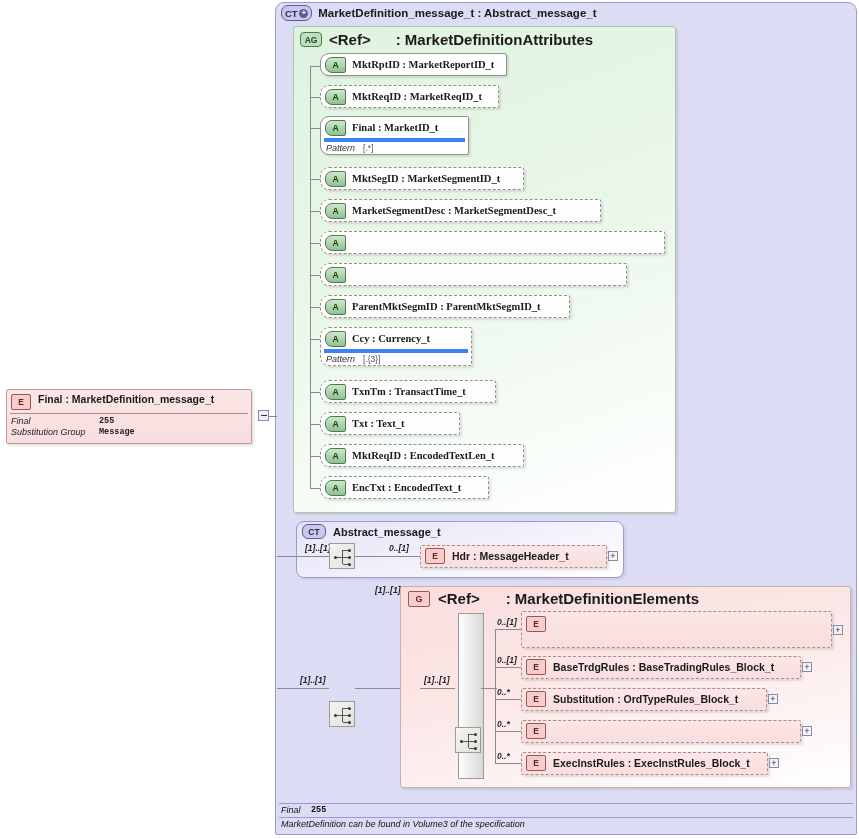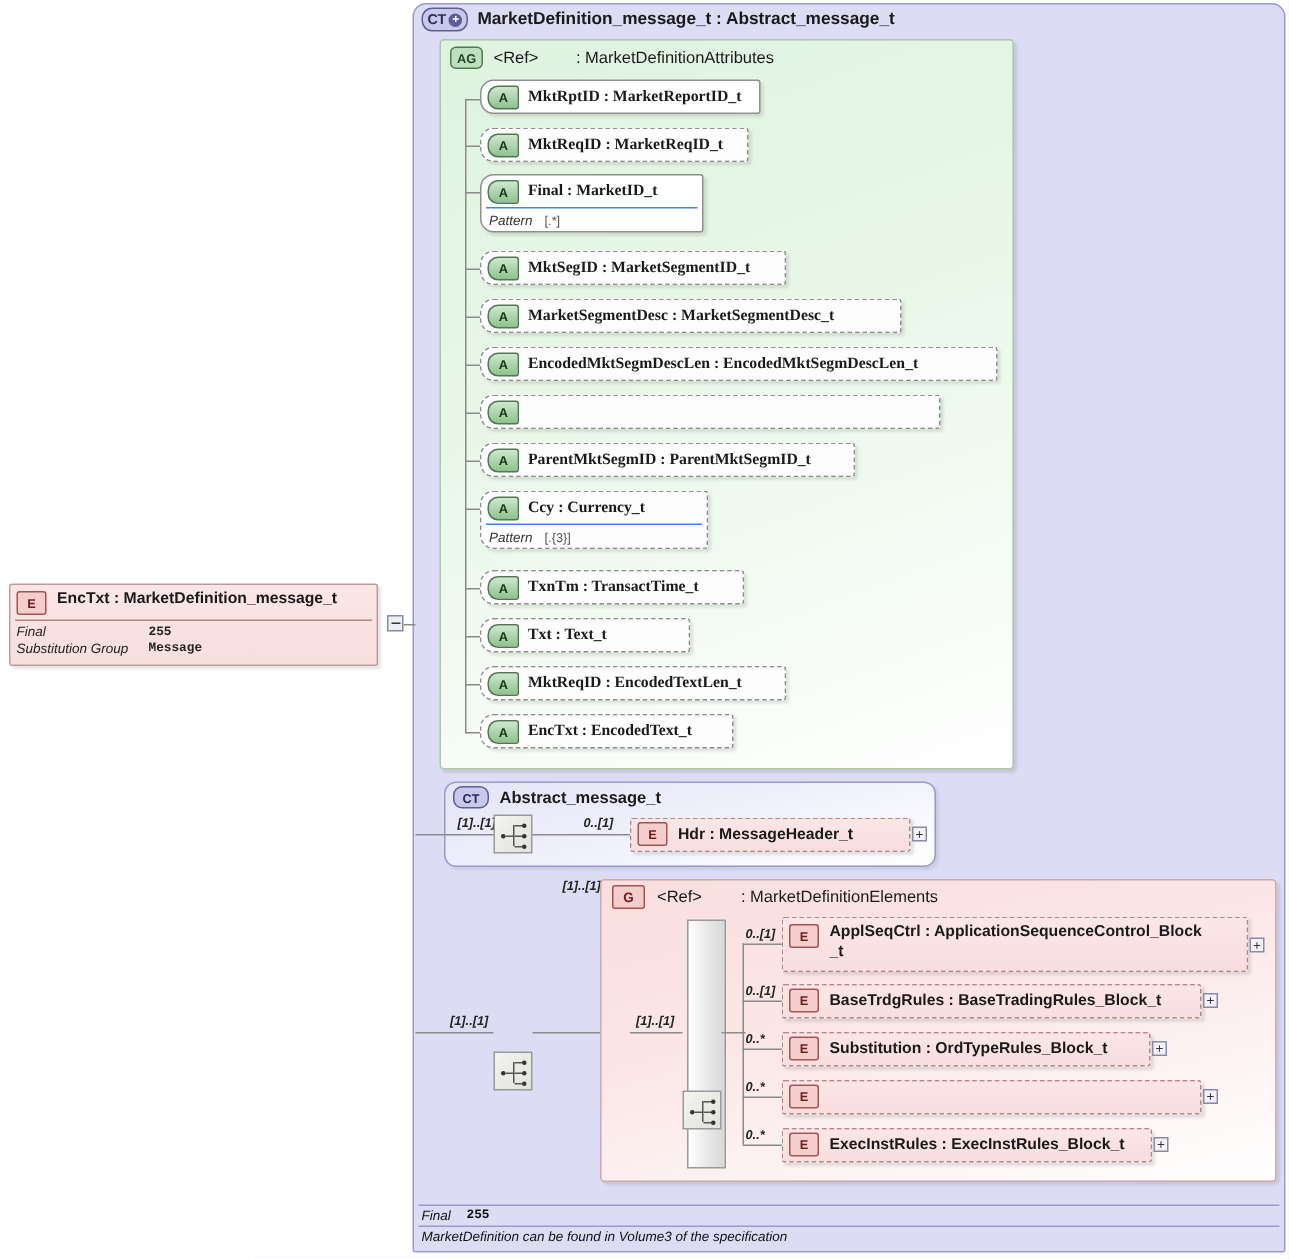--- a/index.html
+++ b/index.html
@@ -37,21 +37,21 @@
     border:1px solid #a8c8a8;
     background:linear-gradient(160deg,#dff3df 0%,#e9f7e9 45%,#ffffff 100%);
     border-radius:3px;
     box-shadow:2px 2px 2px rgba(0,0,0,.10);
   }
   .ag-pill{
     display:inline-flex;align-items:center;justify-content:center;
     width:20px;height:13px;border:1px solid #4d7a4d;border-radius:4px;
     background:#bfe0bf;color:#224422;font-size:8.5px;font-weight:bold;
   }
-  .ref-label{font-size:11px;font-weight:normal;color:#1a1a1a;white-space:nowrap;}
+  .ref-label{font-size:15px;font-weight:bold;color:#1a1a1a;white-space:nowrap;}
 
   
   .attr{
     border:1px dashed #8f8f8f;
     background:#fcfdfc;
     border-radius:9px 2px 2px 9px;
     box-shadow:2px 2px 2px rgba(0,0,0,.10);
     display:flex;flex-direction:column;
   }
   .attr.solid{border-style:solid;border-color:#8f8f8f;background:#fefffe;}
@@ -61,21 +61,21 @@
     border-radius:7px 2px 2px 7px;
     background:linear-gradient(180deg,#cfe8cf,#8fc18f);
     color:#183318;font-size:8.5px;font-weight:bold;
     display:flex;align-items:center;justify-content:center;
   }
   .attr-txt{
     margin-left:6px;font-size:10.5px;font-weight:bold;color:#1a1a1a;
     white-space:nowrap;font-family:Liberation Serif, serif;
   }
   .facet{
-    border-top:1px solid #3b82f6;margin:0 3px;padding:2px 0 2px 2px;
+    border-top:4px solid #3b82f6;margin:0 3px;padding:2px 0 2px 2px;
     display:flex;align-items:center;gap:8px;height:16px;box-sizing:border-box;
   }
   .facet-name{font-size:9px;font-style:italic;color:#333;}
   .facet-val{font-size:8.5px;color:#555;}
 
   
   .elem{
     border:1px dashed #b08a8a;
     background:linear-gradient(180deg,#fbe6e6,#f9dede);
     border-radius:2px;
@@ -237,21 +237,20 @@
     <div class="attr-row">
       <span class="a-badge">A</span>
       <span class="attr-txt">MarketSegmentDesc : MarketSegmentDesc_t</span>
     </div>
   </div>
 
   <div class="hl" style="left:310px;top:243px;width:12px;"></div>
   <div class="abs attr" style="left:320px;top:231px;width:345px;">
     <div class="attr-row">
       <span class="a-badge">A</span>
-      <span class="attr-txt">EncodedMktSegmDescLen : EncodedMktSegmDescLen_t</span>
     </div>
   </div>
 
   <div class="hl" style="left:310px;top:275px;width:12px;"></div>
   <div class="abs attr" style="left:320px;top:263px;width:307px;">
     <div class="attr-row">
       <span class="a-badge">A</span>
     </div>
   </div>
 
@@ -303,21 +302,21 @@
   <div class="abs attr" style="left:320px;top:476px;width:169px;">
     <div class="attr-row">
       <span class="a-badge">A</span>
       <span class="attr-txt">EncTxt    : EncodedText_t</span>
     </div>
   </div>
 
   <div class="abs elem solid" style="left:6px;top:389px;width:246px;height:55px;">
     <div class="elem-row">
       <span class="e-badge">E</span>
-      <span class="elem-txt">EncTxt    : MarketDefinition_message_t</span>
+      <span class="elem-txt">Final    : MarketDefinition_message_t</span>
     </div>
     <div class="elem-props">
       <div class="prop-line">
         <span class="prop-k">Final</span>
         <span class="prop-v">255</span>
       </div>
       <div class="prop-line">
         <span class="prop-k">Substitution Group</span>
         <span class="prop-v">Message</span>
       </div>
@@ -409,22 +408,20 @@
   </div>
 
   <div class="vl" style="left:495px;top:629px;height:134px;"></div>
   <div class="hl" style="left:481px;top:688px;width:16px;"></div>
 
   <div class="hl" style="left:495px;top:629px;width:27px;"></div>
   <span class="card" style="left:497px;top:617px;">0..[1]</span>
   <div class="abs elem" style="left:521px;top:611px;width:311px;height:37px;">
     <div class="elem-row">
       <span class="e-badge">E</span>
-      <span class="elem-txt" style="white-space:pre-line;">ApplSeqCtrl : ApplicationSequenceControl_Block
-_t</span>
     </div>
   </div>
   <div class="abs expander" style="left:833px;top:625px;">
     <span>+</span>
   </div>
 
   <div class="hl" style="left:495px;top:667px;width:27px;"></div>
   <span class="card" style="left:497px;top:655px;">0..[1]</span>
   <div class="abs elem" style="left:521px;top:656px;width:280px;height:23px;">
     <div class="elem-row" style="align-items:center;height:21px;padding-top:2px;">

